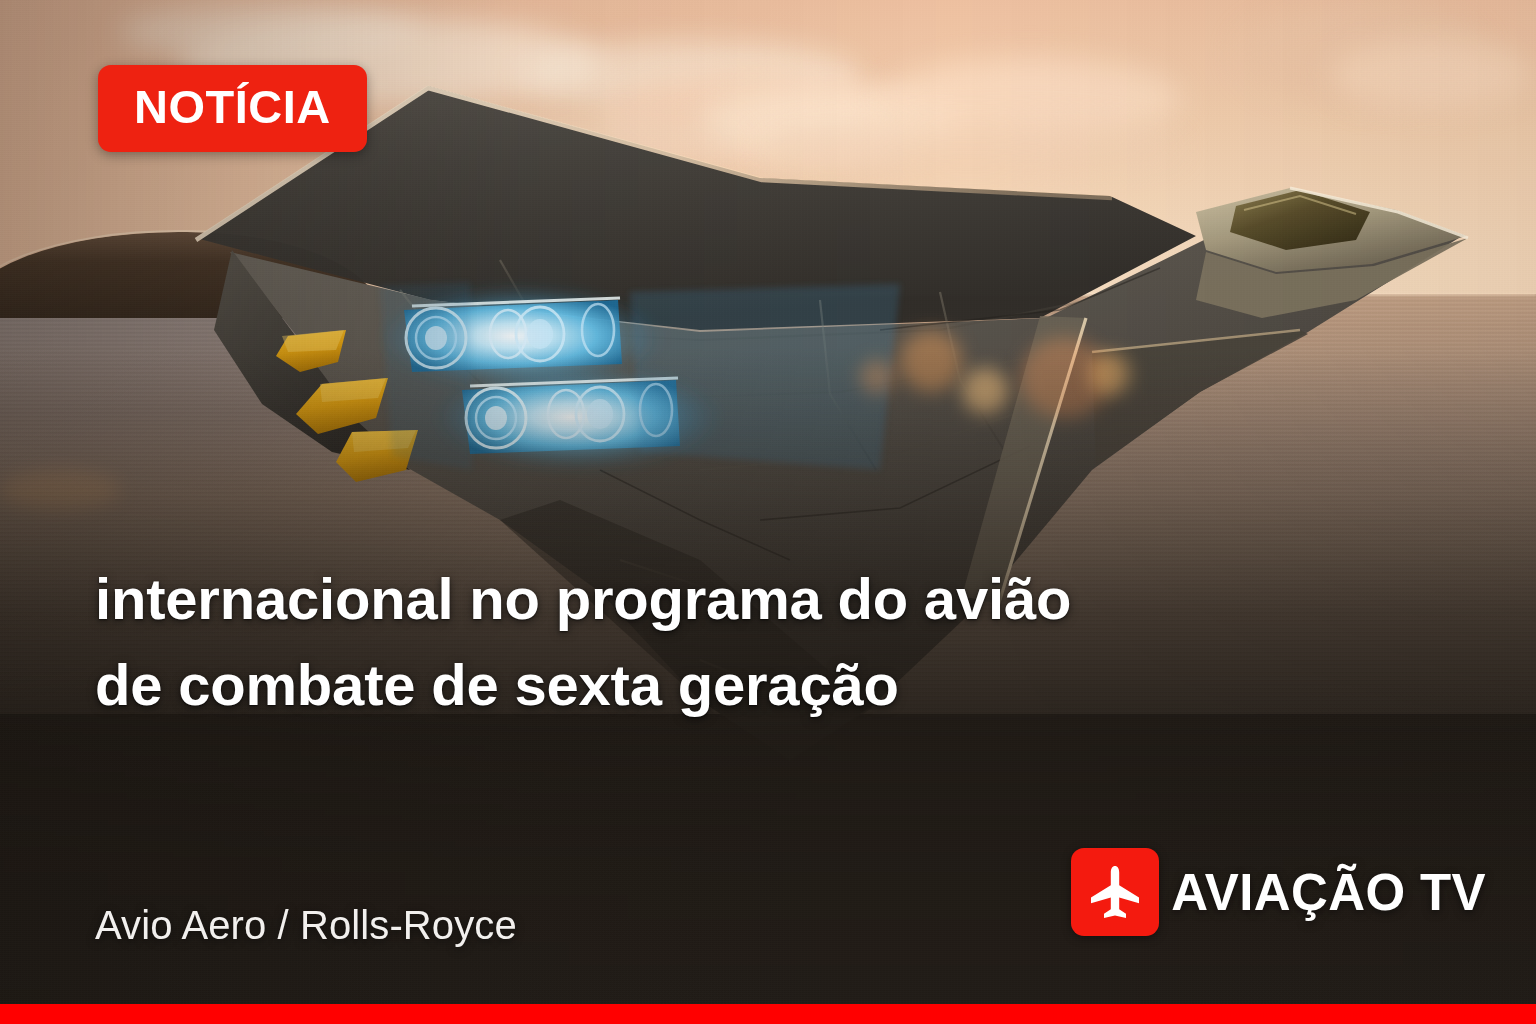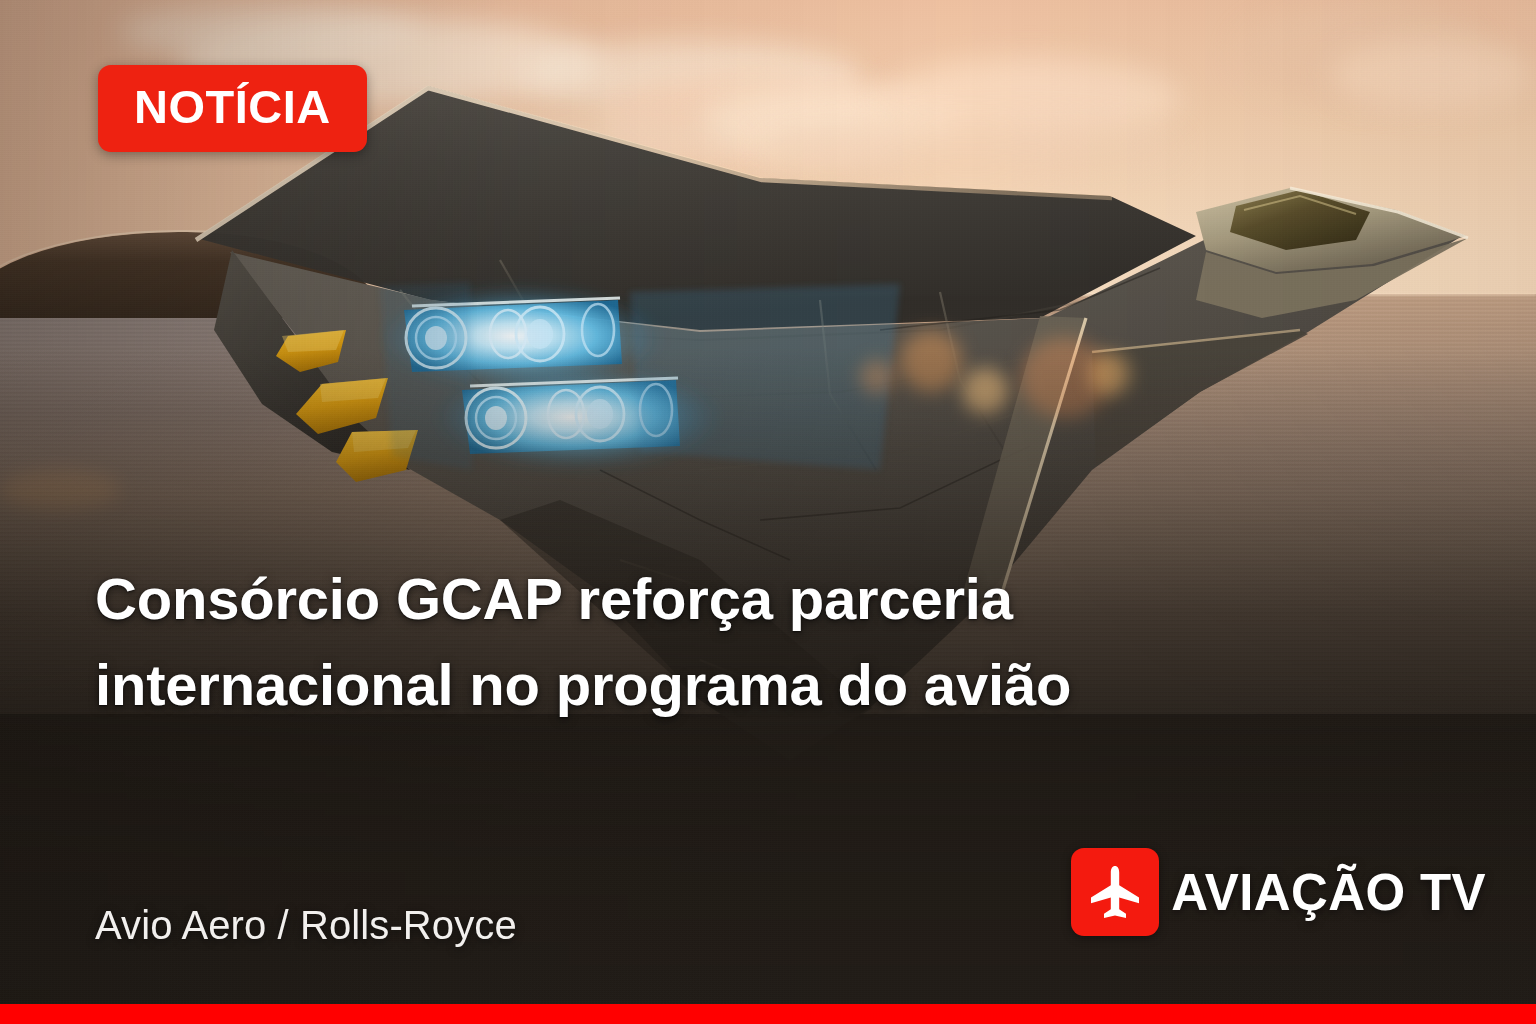--- a/index.html
+++ b/index.html
@@ -390,22 +390,22 @@
     <div class="scrim"></div>
     <div class="scrim-b"></div>
     <div class="grain"></div>
   </div>
 
   <div class="badge">
     <span class="badge-label">NOTÍCIA</span>
   </div>
 
   <h1 class="headline">
-    <span class="headline-line">Consórcio GCAP reforça parceria</span>
     <span class="headline-line">internacional no programa do avião</span>
+    <span class="headline-line">de combate de sexta geração</span>
   </h1>
 
   <div class="byline">Avio Aero / Rolls-Royce</div>
 
   <div class="brand">
     <div class="brand-mark">
       <span>
         <svg width="58" height="58" viewBox="0 0 58 58" xmlns="http://www.w3.org/2000/svg" aria-hidden="true">
           <path d="M29 3 C31.6 3 33.2 5.6 33.2 9.4 L33.2 22.2 L53 34.4 L53 40.2 L33.2 34.6
                    L33.2 46.2 L40 50.8 L40 55 L29 52.4 L18 55 L18 50.8 L24.8 46.2

